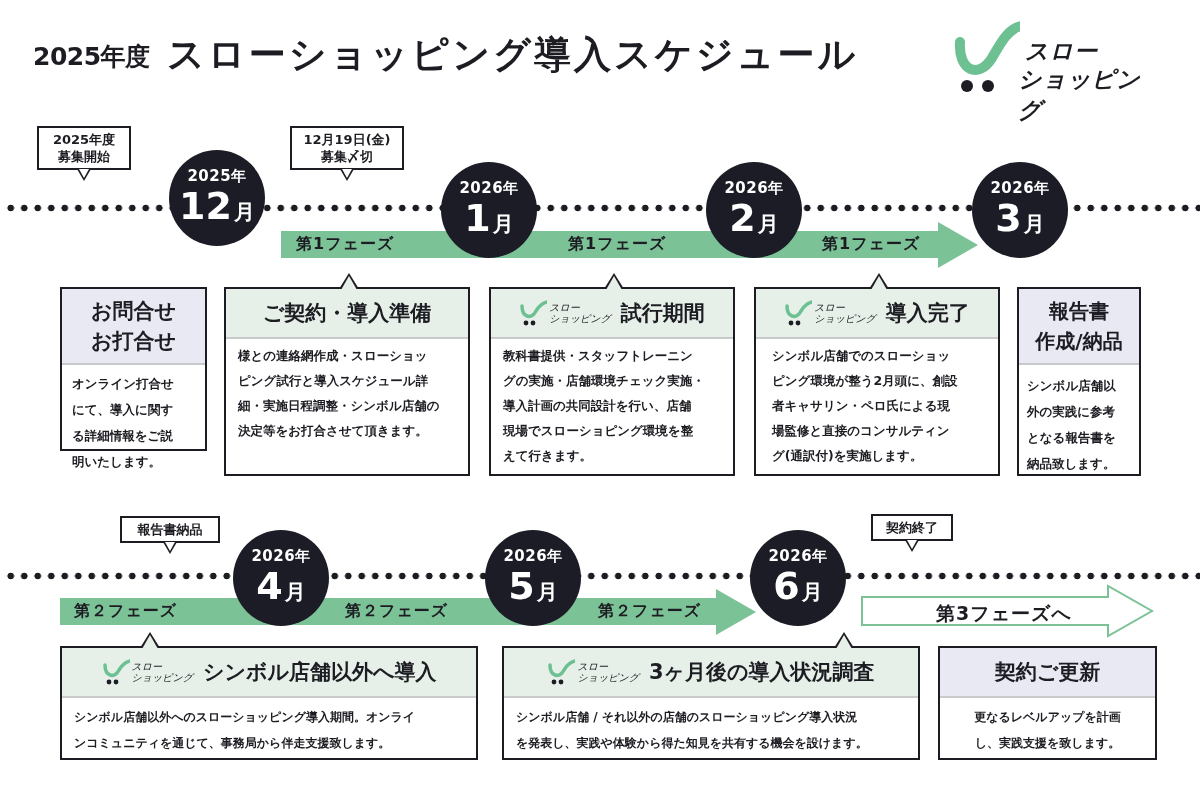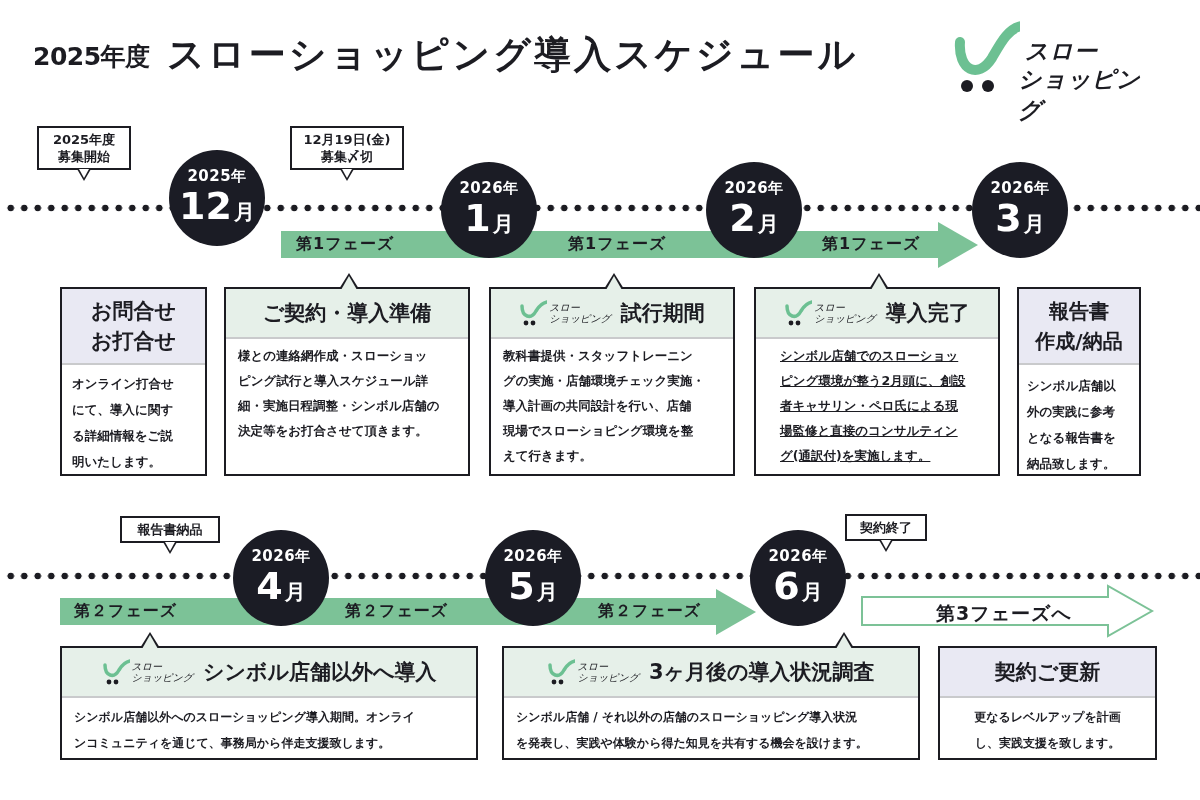--- a/index.html
+++ b/index.html
@@ -92,21 +92,21 @@
 </div>
 <div class="abs month" style="left:706px; top:162px;">
   <span class="yr">2026年</span>
   <span class="mo"><span>2</span><small>月</small></span>
 </div>
 <div class="abs month" style="left:972px; top:162px;">
   <span class="yr">2026年</span>
   <span class="mo"><span>3</span><small>月</small></span>
 </div>
 
-<div class="abs card" style="left:60px; top:287px; width:147px; height:189px;">
+<div class="abs card" style="left:60px; top:287px; width:147px; height:164px;">
   <div class="card-head lav" style="height:76px; flex-direction:column; font-size:21px; line-height:30px;">
     <div>お問合せ</div>
     <div>お打合せ</div>
   </div>
   <div class="card-body" style="padding:6px 10px;">
     <div>オンライン打合せ</div>
     <div>にて、導入に関す</div>
     <div>る詳細情報をご説</div>
     <div>明いたします。</div>
   </div>
@@ -153,21 +153,21 @@
     <span class="mini-logo">
       <svg width="28" height="26" viewBox="0 0 28 26">
           <path d="M3 6 C 3 17, 12 20, 17 11 C 20 6, 23 3, 28 2" stroke="#6cc092" stroke-width="3.5" fill="none" stroke-linecap="round"></path>
           <circle cx="7" cy="23" r="2.4" fill="#1c1c22"></circle>
           <circle cx="14" cy="23" r="2.4" fill="#1c1c22"></circle>
         </svg>
       <span class="ml-text"><span>スロー</span><br><span>ショッピング</span></span>
     </span>
     <div>導入完了</div>
   </div>
-  <div class="card-body" style="padding:4px 24px; line-height:25px;text-decoration:underline;">
+  <div class="card-body" style="padding:4px 16px; line-height:25px;">
     <div>シンボル店舗でのスローショッ</div>
     <div>ピング環境が整う2月頭に、創設</div>
     <div>者キャサリン・ペロ氏による現</div>
     <div>場監修と直接のコンサルティン</div>
     <div>グ(通訳付)を実施します。</div>
   </div>
 </div>
 
 <div class="abs card" style="left:1017px; top:287px; width:124px; height:189px;">
   <div class="card-head lav" style="height:76px; flex-direction:column; font-size:20px; line-height:30px;">
@@ -180,21 +180,21 @@
     <div>となる報告書を</div>
     <div>納品致します。</div>
   </div>
 </div>
 
 <div class="abs dots" style="left:4px; top:572px; width:1196px;"></div>
 
 <div class="abs callout" style="left:120px; top:516px; width:100px;">
   <div>報告書納品</div>
 </div>
-<div class="abs callout" style="left:845px; top:514px; width:82px;">
+<div class="abs callout" style="left:871px; top:514px; width:82px;">
   <div>契約終了</div>
 </div>
 
 <div class="abs phase-bar" style="left:60px; top:598px; width:660px;"></div>
 <div class="abs arrow-head" style="left:716px; top:589px;"></div>
 <div class="phase-label" style="left:74px; top:601px;">第２フェーズ</div>
 <div class="phase-label" style="left:345px; top:601px;">第２フェーズ</div>
 <div class="phase-label" style="left:598px; top:601px;">第２フェーズ</div>
 
 <svg class="abs" style="left:860px; top:584px;" width="296" height="54" viewBox="0 0 296 54">

